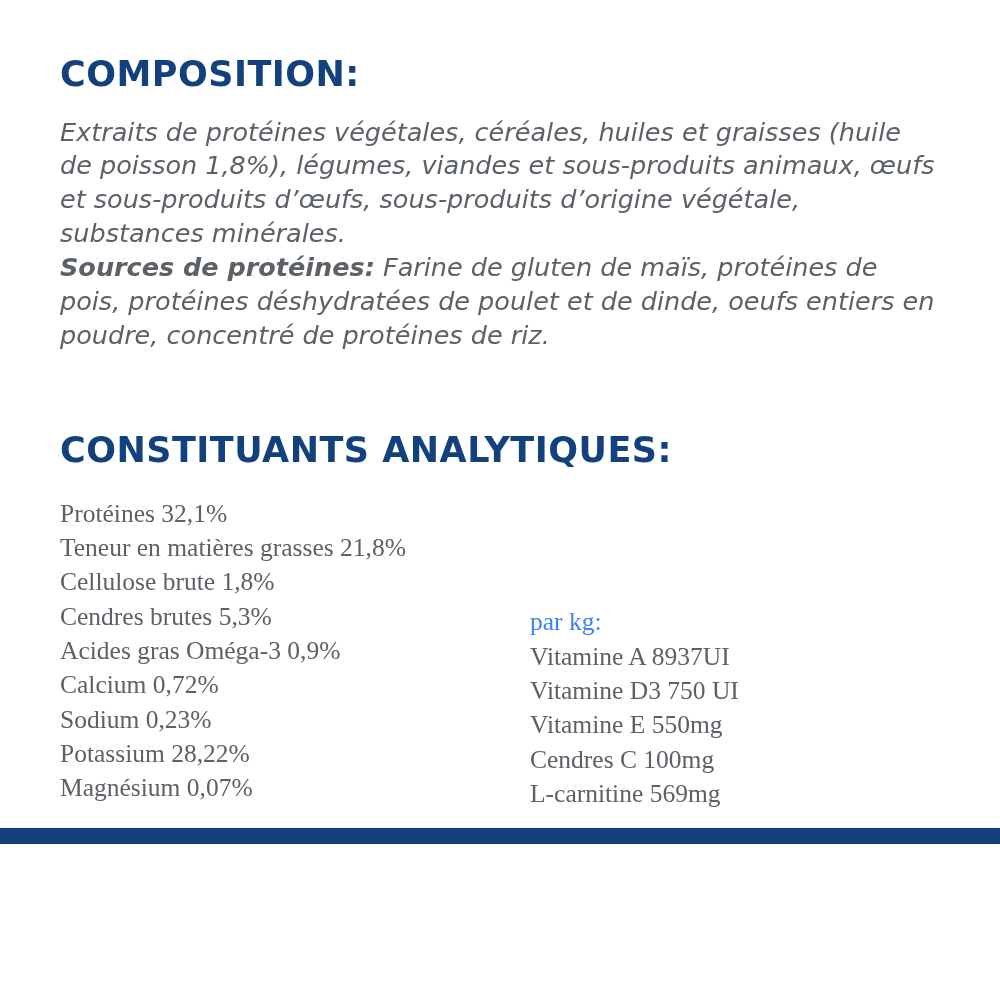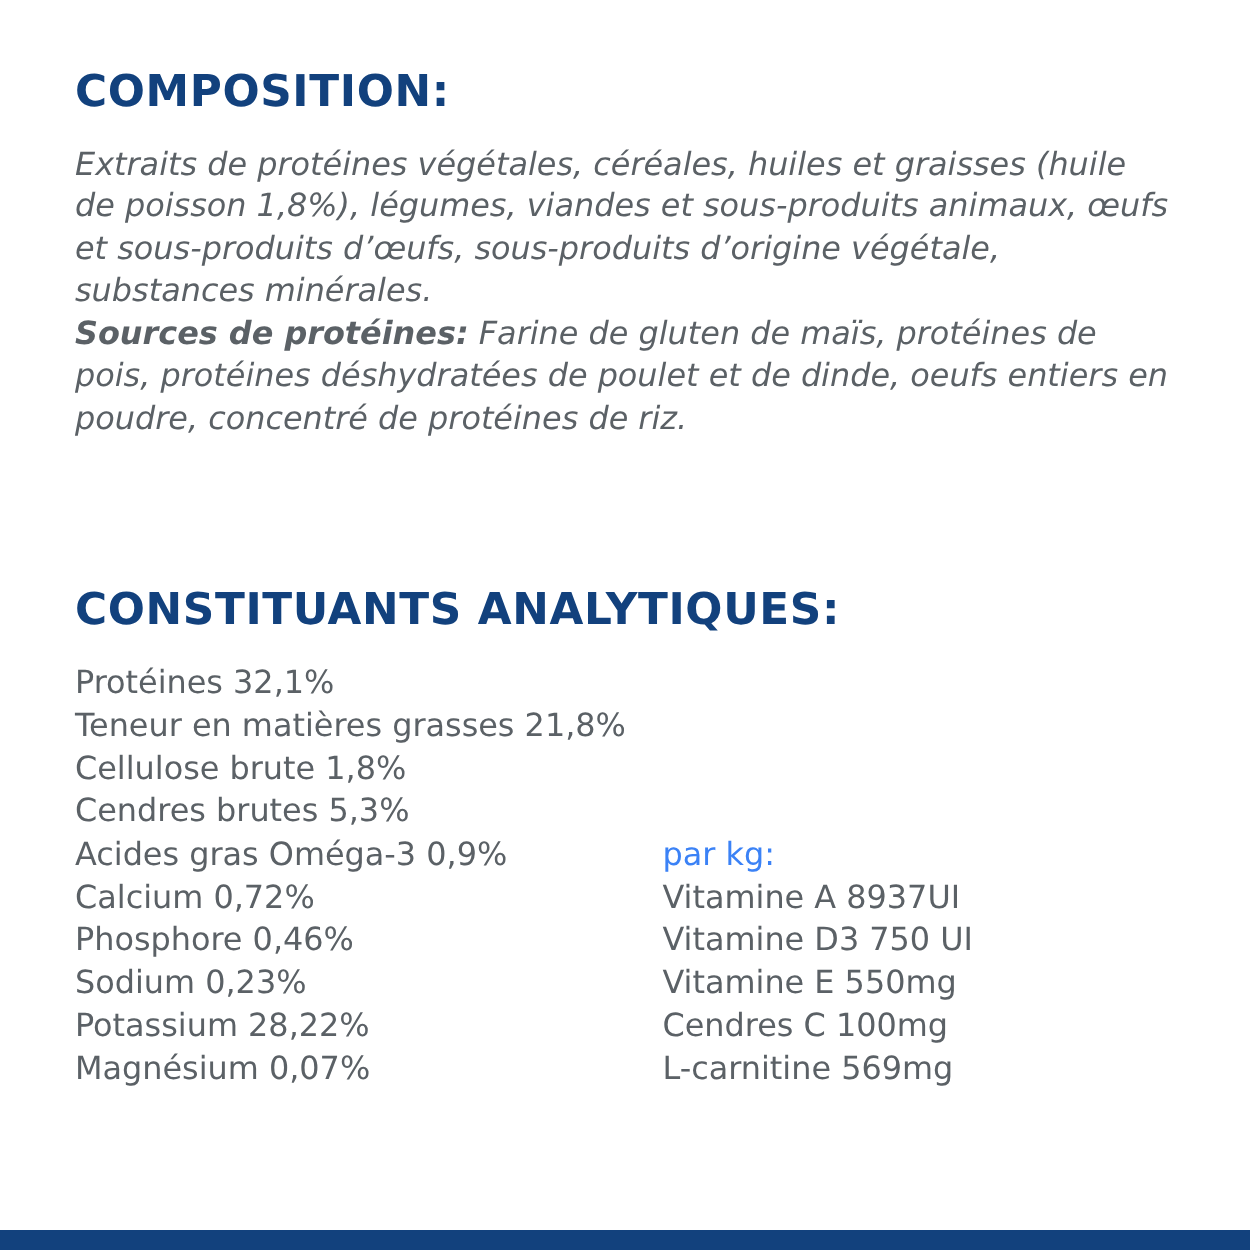--- a/index.html
+++ b/index.html
@@ -9,21 +9,21 @@
   body {
     width: 1000px;
     height: 1000px;
     background: #ffffff;
     font-family: "DejaVu Sans", "Liberation Sans", sans-serif;
     overflow: hidden;
   }
   .page {
     position: relative;
     width: 1000px;
-    height: 1000px;
+    height: 844px;
     box-sizing: border-box;
     padding: 55px 60px 0 60px;
   }
   .section-title {
     color: #12417d;
     font-weight: bold;
     font-size: 35px;
     letter-spacing: 0.5px;
     line-height: 1.1;
     margin: 0 0 22px 0;
@@ -42,26 +42,27 @@
     margin-bottom: 10px;
     font-style: italic;
   }
   .para {
     margin: 0;
   }
   .para + .para {
     margin-top: 0;
   }
   .analytics-title {
-    margin-top: 116px;
+    margin-top: 78px;
   }
   .analytics-wrap {
     position: relative;
     display: flex;
-    align-items: flex-end;
+    align-items: center;
+    font-family: Liberation Serif, serif;
   }
   .col-left {
     width: 470px;
     flex: 0 0 470px;
   }
   .col-right {
     flex: 1 1 auto;
     padding-top: 114px;
   }
   .row-line {
@@ -97,21 +98,20 @@
   <h1 class="section-title analytics-title">CONSTITUANTS ANALYTIQUES:</h1>
 
   <div class="analytics-wrap">
     <div class="col-left">
       <div class="row-line">Protéines 32,1%</div>
       <div class="row-line">Teneur en matières grasses 21,8%</div>
       <div class="row-line">Cellulose brute 1,8%</div>
       <div class="row-line">Cendres brutes 5,3%</div>
       <div class="row-line">Acides gras Oméga-3 0,9%</div>
       <div class="row-line">Calcium 0,72%</div>
-      <div class="row-line">Phosphore 0,46%</div>
       <div class="row-line">Sodium 0,23%</div>
       <div class="row-line">Potassium 28,22%</div>
       <div class="row-line">Magnésium 0,07%</div>
     </div>
     <div class="col-right">
       <div class="row-line header">par kg:</div>
       <div class="row-line">Vitamine A 8937UI</div>
       <div class="row-line">Vitamine D3 750 UI</div>
       <div class="row-line">Vitamine E 550mg</div>
       <div class="row-line">Cendres C 100mg</div>

